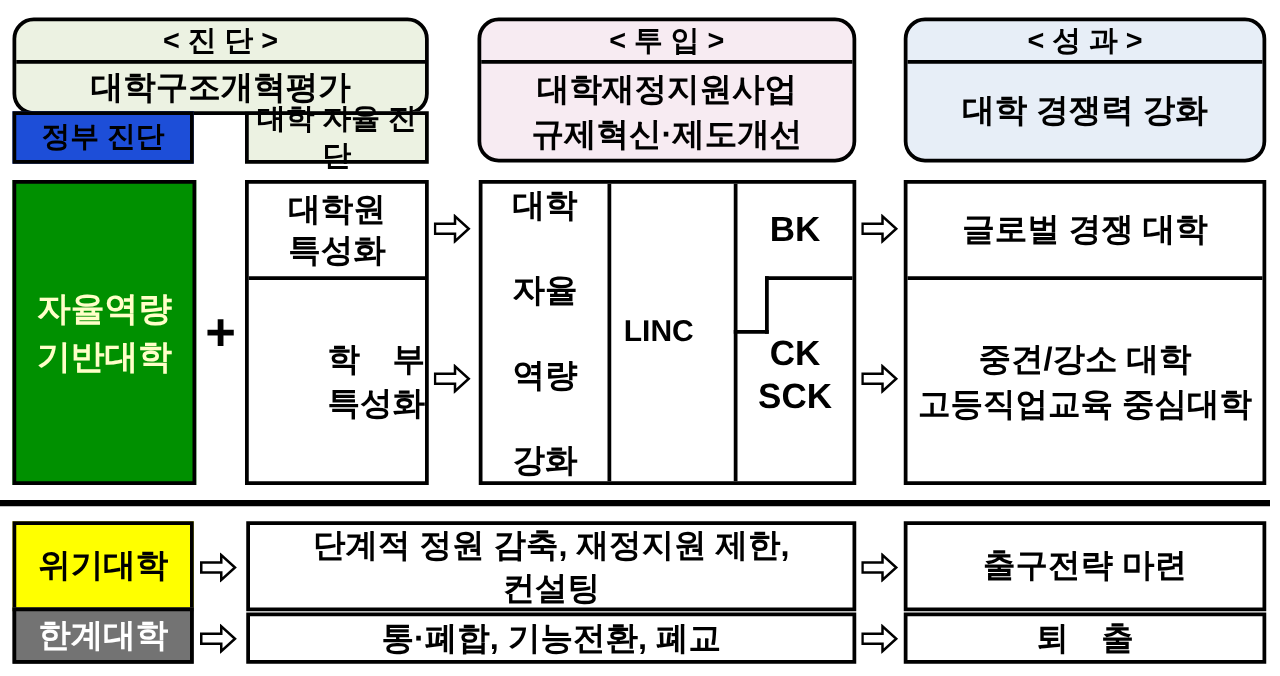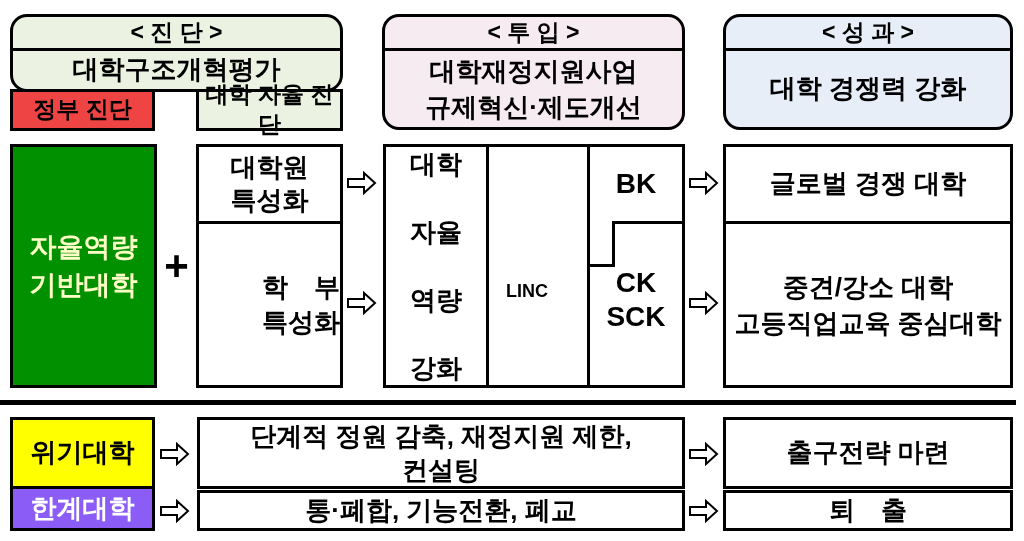--- a/index.html
+++ b/index.html
@@ -18,58 +18,58 @@
     width:100%;height:34px;border-bottom:3px solid #000;
     display:flex;align-items:center;justify-content:center;
     font-size:23px;box-sizing:border-box;flex:0 0 34px;
   }
   .hdr-body{flex:1;display:flex;flex-direction:column;align-items:center;justify-content:center;width:100%;}
   .cellline{display:block;}
 
   
   #diag-box{left:10px;top:14px;width:333px;height:78px;background:#ecf2e2;padding:0;}
   #diag-box .hdr-body{font-size:26px;}
-  #diag-sub-gov{left:10px;top:89px;width:145px;height:42px;background:#ef4444;font-size:23px;}
+  #diag-sub-gov{left:10px;top:89px;width:145px;height:42px;background:#1d4ed8;font-size:23px;}
   #diag-sub-univ{left:196px;top:89px;width:147px;height:42px;background:#ecf2e2;font-size:23px;}
   #input-box{left:382px;top:14px;width:303px;height:116px;background:#f7ebf2;padding:0;}
   #input-box .hdr-body{font-size:26px;line-height:36px;}
   #outcome-box{left:723px;top:14px;width:290px;height:116px;background:#e7eef7;padding:0;}
   #outcome-box .hdr-body{font-size:26px;}
   #diag-box,#input-box,#outcome-box{justify-content:flex-start;border-radius:17px;}
 
   
   #green-box{left:10px;top:144px;width:147px;height:244px;background:#009000;color:#ffffc8;font-size:27px;line-height:38px;}
   #plus-sign{left:157px;top:144px;width:39px;height:244px;display:flex;align-items:center;justify-content:center;font-size:42px;}
   #spec-box{left:196px;top:144px;width:147px;height:244px;padding:0;justify-content:flex-start;}
   .spec-top{flex:0 0 77px;width:100%;border-bottom:3px solid #000;display:flex;flex-direction:column;align-items:center;justify-content:center;font-size:26px;line-height:33px;box-sizing:border-box;}
   .spec-bottom{flex:1;width:100%;display:flex;flex-direction:column;align-items:flex-end;justify-content:center;font-size:26px;line-height:35px;}
 
   #mid-box{left:383px;top:144px;width:302px;height:244px;padding:0;position:absolute;display:block;}
   .vdiv{position:absolute;top:0;bottom:0;width:3px;background:#000;}
   #vdiv1{left:100px;}
   #vdiv2{left:201px;}
   #mid-col1{position:absolute;left:0;top:0;width:100px;height:238px;display:flex;flex-direction:column;align-items:center;justify-content:space-between;font-size:26px;line-height:34px;}
-  #mid-col2{position:absolute;left:103px;top:0;width:76px;height:238px;display:flex;align-items:center;justify-content:center;font-size:18px;margin-top:26px;}
+  #mid-col2{position:absolute;left:103px;top:0;width:76px;height:238px;display:flex;align-items:center;justify-content:center;font-size:24px;}
   #bk-cell{position:absolute;left:204px;top:0;width:92px;height:74px;display:flex;align-items:center;justify-content:center;font-size:28px;}
   #ck-cell{position:absolute;left:204px;top:113px;width:92px;height:80px;display:flex;flex-direction:column;align-items:center;justify-content:center;font-size:28px;line-height:34px;text-align:right;}
   .stepline{position:absolute;background:#000;}
   #step-h1{left:226px;top:74px;width:70px;height:3px;}
   #step-v{left:226px;top:74px;width:3px;height:46px;}
   #step-h2{left:201px;top:117px;width:28px;height:3px;}
 
   #result-box{left:723px;top:144px;width:290px;height:244px;padding:0;justify-content:flex-start;}
   .result-top{flex:0 0 77px;width:100%;border-bottom:3px solid #000;display:flex;align-items:center;justify-content:center;font-size:26px;box-sizing:border-box;}
   .result-bottom{flex:1;width:100%;display:flex;flex-direction:column;align-items:center;justify-content:center;font-size:26px;line-height:36px;}
 
   
   #thick-divider{left:0;top:400px;width:1016px;height:5px;background:#000;}
 
   
   #crisis-box{left:10px;top:417px;width:145px;height:72px;background:#ffff00;font-size:26px;}
-  #limit-box{left:10px;top:486px;width:145px;height:45px;background:#8b5cf6;color:#ffffff;font-size:26px;}
+  #limit-box{left:10px;top:486px;width:145px;height:45px;background:#737373;color:#ffffff;font-size:26px;}
   #action1-box{left:197px;top:417px;width:488px;height:72px;font-size:26px;line-height:34px;}
   #action2-box{left:197px;top:490px;width:488px;height:41px;font-size:26px;}
   #out1-box{left:723px;top:417px;width:290px;height:72px;font-size:26px;}
   #out2-box{left:723px;top:490px;width:290px;height:41px;font-size:26px;}
 
   .arrow{position:absolute;width:30px;height:24px;}
 </style>
 </head>
 <body>
 

